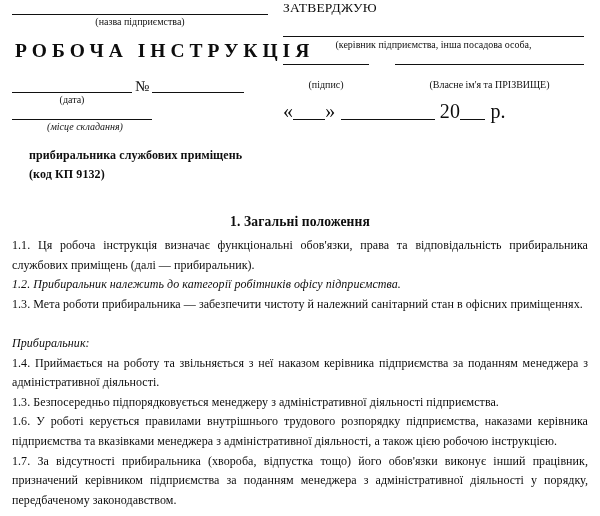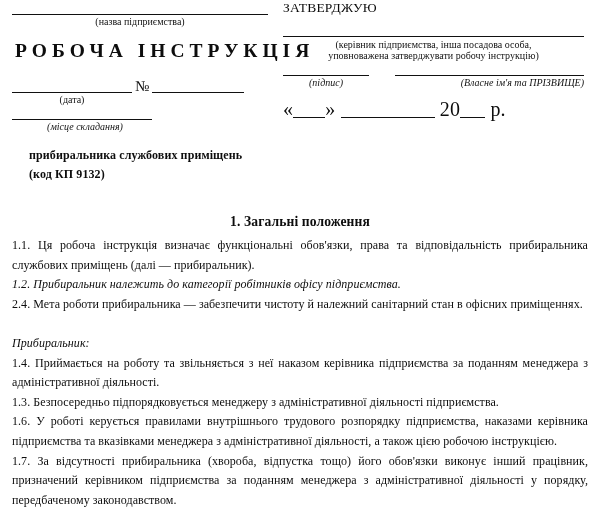--- a/index.html
+++ b/index.html
@@ -104,26 +104,25 @@
   .sign-row {
     margin-top: 14px;
     display: flex;
     align-items: flex-end;
   }
   .sign-row .rule-sign { width: 86px; }
   .sign-row .gap { width: 26px; }
   .sign-row .rule-name { width: 189px; }
   .cap-row {
     display: flex;
-    margin-top: 1px;
-    font-style: italic;
+    margin-top: 14px;
   }
   .cap-row .cap-sign { width: 86px; }
   .cap-row .cap-gap  { width: 26px; }
-  .cap-row .cap-name { width: 189px; text-align: right; }
+  .cap-row .cap-name { width: 189px; }
 
   .date-fill {
     margin-top: 12px;
     font-size: 20px;
     line-height: 18px;
     white-space: nowrap;
     letter-spacing: 0.2px;
   }
   .ul {
     display: inline-block;
@@ -201,21 +200,20 @@
       <div class="rule line-place"></div>
       <div class="caption cap-place">(місце складання)</div>
     </div>
 
     <div class="hdr-right">
 
       <div class="approve-word">ЗАТВЕРДЖУЮ</div>
 
       <div class="rule line-approver"></div>
       <div class="caption wrapcap cap-approver">(керівник підприємства, інша посадова особа,</div>
-      <div class="caption wrapcap cap-approver" style="margin-top:0;">уповноважена затверджувати робочу інструкцію)</div>
 
       <div class="sign-row">
         <span class="rule rule-sign"></span>
         <span class="gap"></span>
         <span class="rule rule-name"></span>
       </div>
       <div class="cap-row">
         <span class="caption cap-sign">(підпис)</span>
         <span class="cap-gap"></span>
         <span class="caption cap-name">(Власне ім'я та ПРІЗВИЩЕ)</span>
@@ -233,21 +231,21 @@
   <div class="post-title">
     <div>прибиральника службових приміщень</div>
     <div>(код КП 9132)</div>
   </div>
 
   <div class="section-heading">1. Загальні положення</div>
 
   <div class="body-block">
     <p class="para">1.1. Ця робоча інструкція визначає функціональні обов'язки, права та відповідальність прибиральника службових приміщень (далі — прибиральник).</p>
     <p class="para nojust">1.2. Прибиральник належить до категорії робітників офісу підприємства.</p>
-    <p class="para">2.4. Мета роботи прибиральника — забезпечити чистоту й належний санітарний стан в офісних приміщеннях.</p>
+    <p class="para">1.3. Мета роботи прибиральника — забезпечити чистоту й належний санітарний стан в офісних приміщеннях.</p>
     <div class="spacer"></div>
     <p class="para nojust">Прибиральник:</p>
     <p class="para">1.4. Приймається на роботу та звільняється з неї наказом керівника підприємства за поданням менеджера з адміністративної діяльності.</p>
     <p class="para">1.3. Безпосередньо підпорядковується менеджеру з адміністративної діяльності підприємства.</p>
     <p class="para">1.6. У роботі керується правилами внутрішнього трудового розпорядку підприємства, наказами керівника підприємства та вказівками менеджера з адміністративної діяльності, а також цією робочою інструкцією.</p>
     <p class="para">1.7. За відсутності прибиральника (хвороба, відпустка тощо) його обов'язки виконує інший працівник, призначений керівником підприємства за поданням менеджера з адміністративної діяльності у порядку, передбаченому законодавством.</p>
   </div>
 
 </div>
 

